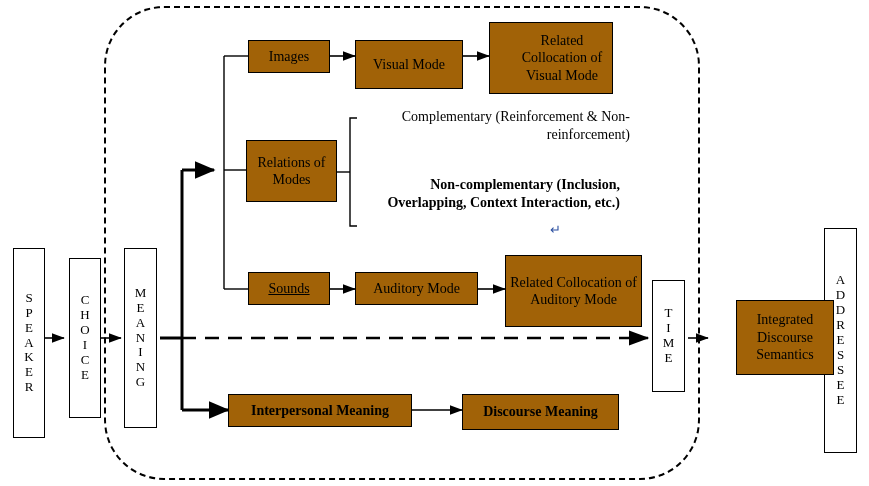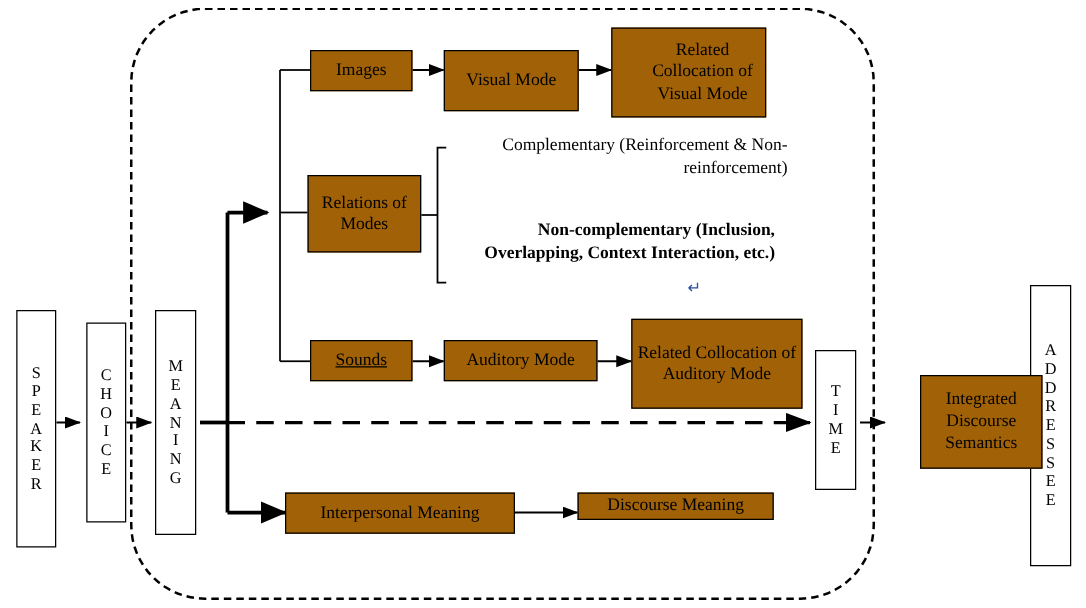--- a/index.html
+++ b/index.html
@@ -209,25 +209,25 @@
   </div>
 
   <div class="box" style="left:505px; top:255px; width:137px; height:72px;">
     <span>Related Collocation of Auditory Mode</span>
   </div>
 
   <div class="box" style="left:355px; top:272px; width:123px; height:33px;">
     <span>Auditory Mode</span>
   </div>
 
-  <div class="box" style="left:228px; top:394px; width:184px; height:33px;">
+  <div class="box" style="left:228px; top:394px; width:184px; height:33px;font-weight:bold;">
     <span>Interpersonal Meaning</span>
   </div>
 
-  <div class="box" style="left:462px; top:394px; width:157px; height:22px;">
+  <div class="box" style="left:462px; top:394px; width:157px; height:36px;font-weight:bold;">
     <span>Discourse Meaning</span>
   </div>
 
   <div class="box" style="left:708px; top:300px; width:98px; height:75px;margin-left:28px;">
     <span>Integrated Discourse Semantics</span>
   </div>
 
   <div class="plain" style="left:368px; top:108px; width:262px;">Complementary (Reinforcement &amp; Non-reinforcement)</div>
 
   <div class="plain" style="left:368px; top:176px; width:252px;font-weight:bold;">Non-complementary (Inclusion, Overlapping, Context Interaction, etc.)</div>

